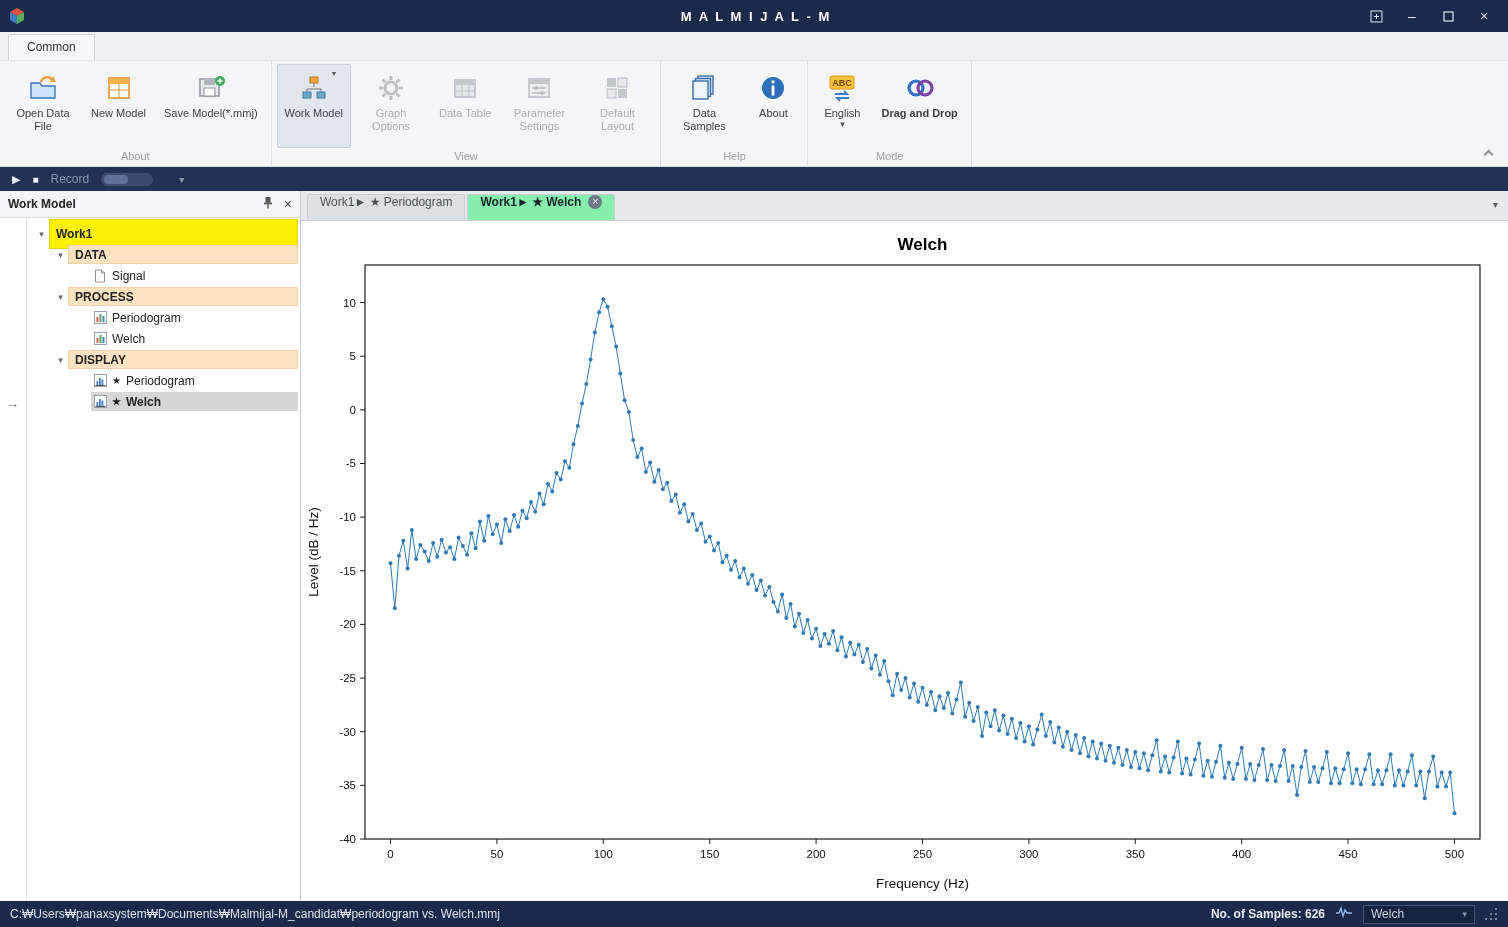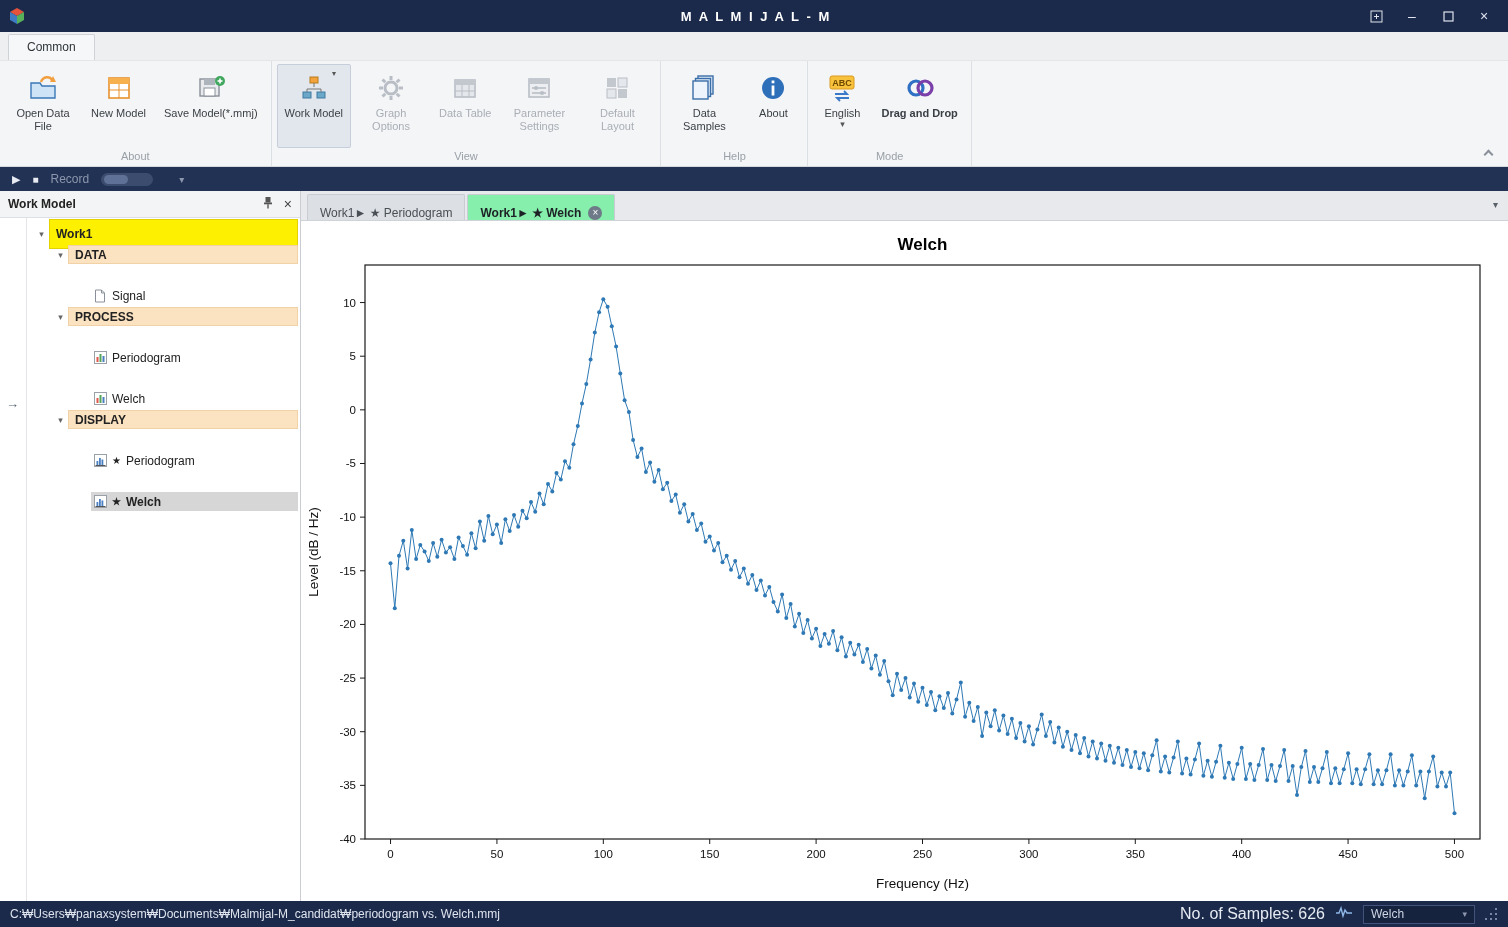--- a/index.html
+++ b/index.html
@@ -57,42 +57,42 @@
   .panel-body { flex: 1; display: flex; min-height: 0; }
   .gutter { width: 27px; flex: none; border-right: 1px solid #e3e5e8; position: relative; }
   .gutter-arrow { position: absolute; top: 178px; left: 6px; color: #55606e; font-size: 13px; }
   .tree { flex: 1; padding-top: 5px; font-size: 12px; color: #222; overflow: hidden; }
   .tree-row { height: 21px; display: flex; align-items: center; padding-right: 2px; }
   .caret-cell { width: 15px; flex: none; text-align: center; color: #666; font-size: 9px; }
   .row-root { padding-left: 7px; }
   .row-root .label-box { flex: 1; height: 30px; display: flex; align-items: center; padding-left: 6px; background: #fdf000; border: 1px solid #e3d200; font-weight: bold; }
   .row-section { padding-left: 26px; }
   .row-section .label-box { flex: 1; height: 19px; display: flex; align-items: center; padding-left: 6px; background: #fbe2c0; border: 1px solid #f0d2a6; font-weight: bold; }
-  .row-item { padding-left: 64px; margin-top: 20px; }
+  .row-item { padding-left: 64px; }
   .row-item .label-box { flex: 1; height: 19px; display: flex; align-items: center; gap: 5px; padding-left: 2px; }
   .row-item.selected .label-box { background: #d6d6d6; font-weight: bold; }
   .tree-icon { width: 14px; height: 14px; flex: none; display: flex; align-items: center; justify-content: center; }
   .star { font-size: 10px; color: #222; }
 
   
   .content { flex: 1; display: flex; flex-direction: column; min-width: 0; }
   .doctabs { height: 30px; flex: none; background: #e7e9ec; border-bottom: 1px solid #cfd3d8; display: flex; align-items: flex-end; padding-left: 6px; position: relative; }
-  .doc-tab { height: 26px; display: flex; align-items: flex-end; gap: 7px; padding: 0 12px; font-size: 12px; color: #4a4f56; background: #dcdfe3; border: 1px solid #c9cdd3; border-bottom: none; margin-right: 2px; border-radius: 2px 2px 0 0; }
+  .doc-tab { height: 26px; display: flex; align-items: flex-start; gap: 7px; padding: 0 12px; font-size: 12px; color: #4a4f56; background: #dcdfe3; border: 1px solid #c9cdd3; border-bottom: none; margin-right: 2px; border-radius: 2px 2px 0 0; }
   .doc-tab.active { background: #86efac; color: #1d2125; font-weight: bold; }
   .tab-close { width: 14px; height: 14px; border-radius: 50%; background: #6e7a88; color: #fff; font-size: 10px; line-height: 14px; text-align: center; font-weight: normal; }
   .doctabs-caret { position: absolute; right: 10px; top: 8px; color: #5a6068; font-size: 10px; }
 
   .chart-area { flex: 1; background: #fff; position: relative; min-height: 0; }
   .chart-area svg { position: absolute; inset: 0; width: 100%; height: 100%; }
 
   
   .statusbar { height: 26px; flex: none; background: #1b2a4a; display: flex; align-items: center; padding: 0 10px 0 10px; gap: 8px; }
   .status-path { color: #dfe4ee; font-size: 12px; white-space: nowrap; overflow: hidden; text-align: right; }
   .status-right { margin-left: auto; display: flex; align-items: center; gap: 10px; }
-  .status-samples { color: #e6eaf2; font-size: 16px; white-space: nowrap; }
+  .status-samples { color: #e6eaf2; font-size: 12px; white-space: nowrap; font-weight: bold; }
   .status-combo { width: 112px; height: 19px; background: #16233f; border: 1px solid #41537a; display: flex; align-items: center; padding: 0 7px; color: #cdd5e4; font-size: 12px; }
   .status-combo .cc { margin-left: auto; font-size: 9px; color: #8d97ad; }
   .grip { width: 13px; height: 13px; position: relative; }
   .grip i { position: absolute; width: 2px; height: 2px; background: #7786a3; }
   .grip i:nth-child(1){ right:1px; bottom:1px; } .grip i:nth-child(2){ right:1px; bottom:6px; } .grip i:nth-child(3){ right:6px; bottom:1px; }
   .grip i:nth-child(4){ right:1px; bottom:11px; } .grip i:nth-child(5){ right:6px; bottom:6px; } .grip i:nth-child(6){ right:11px; bottom:1px; }
 </style>
 </head>
 <body>
 

